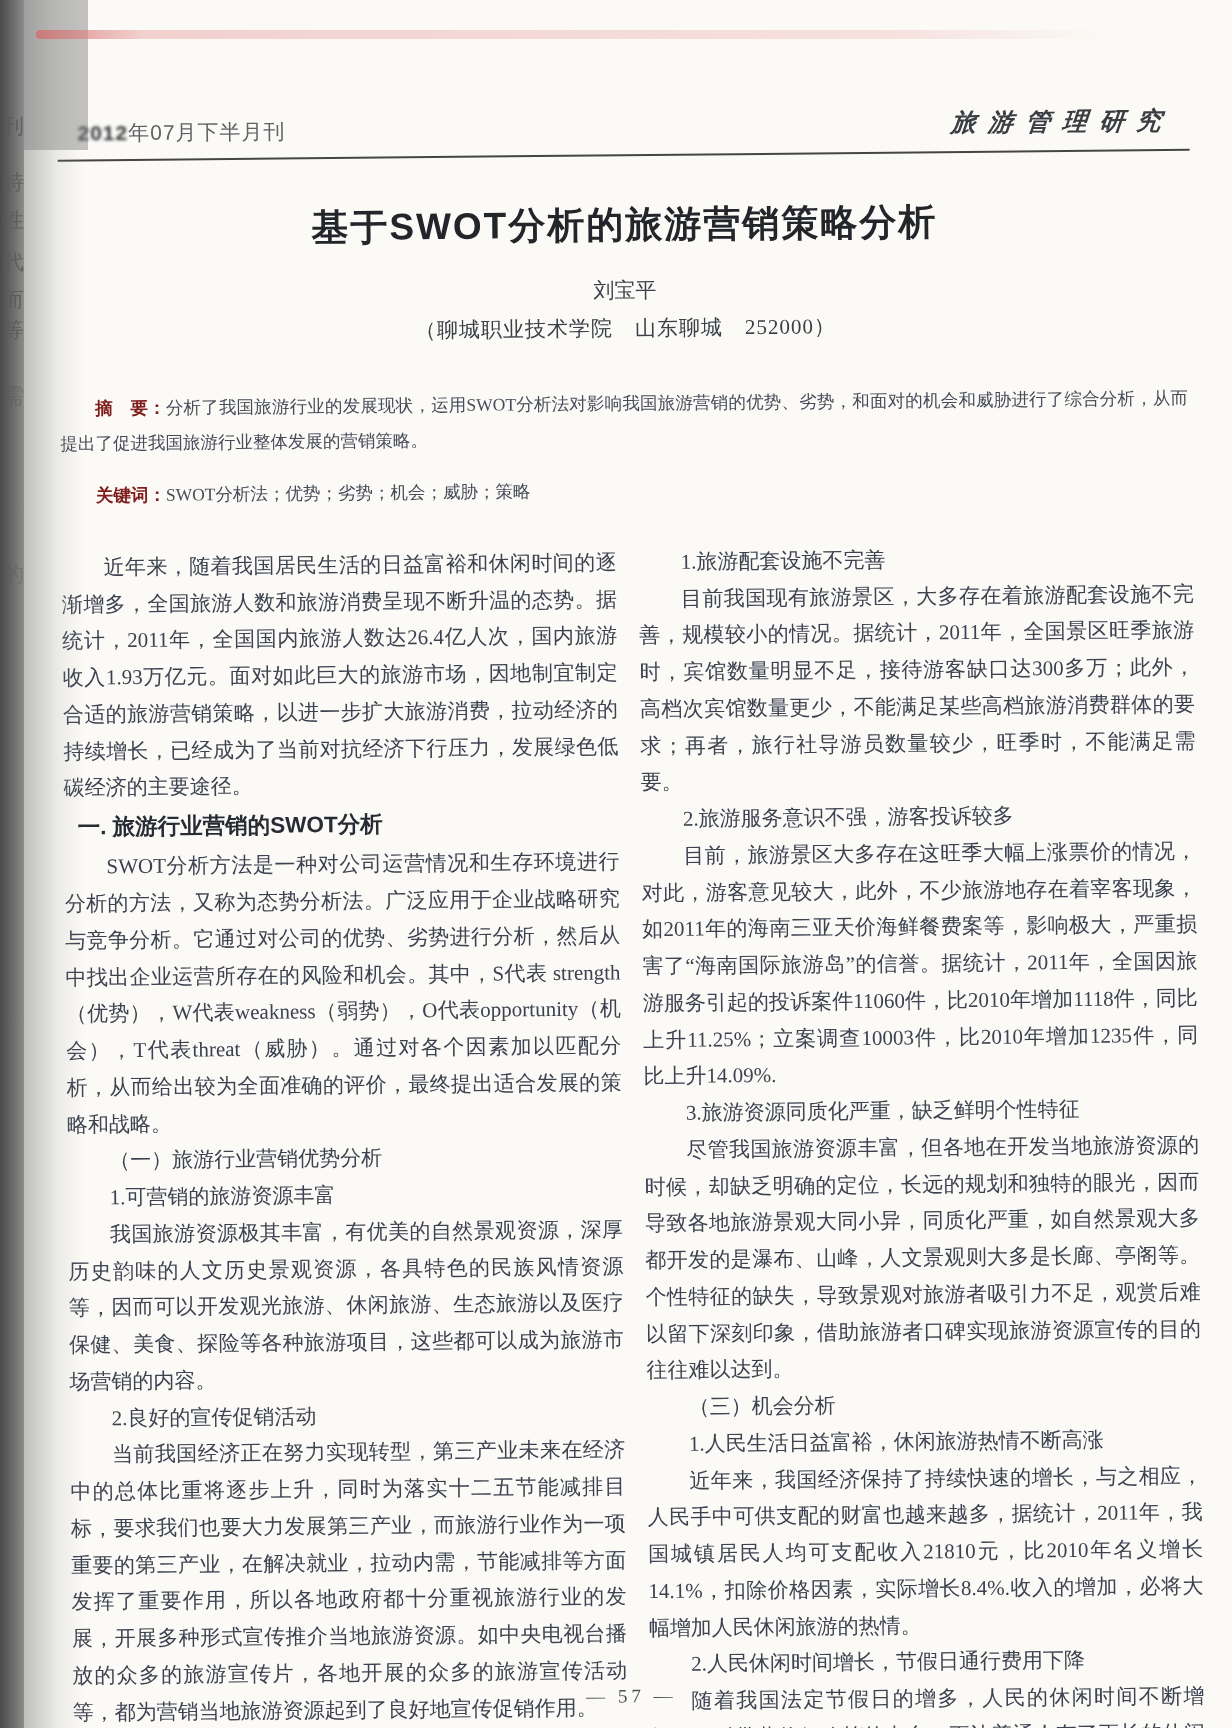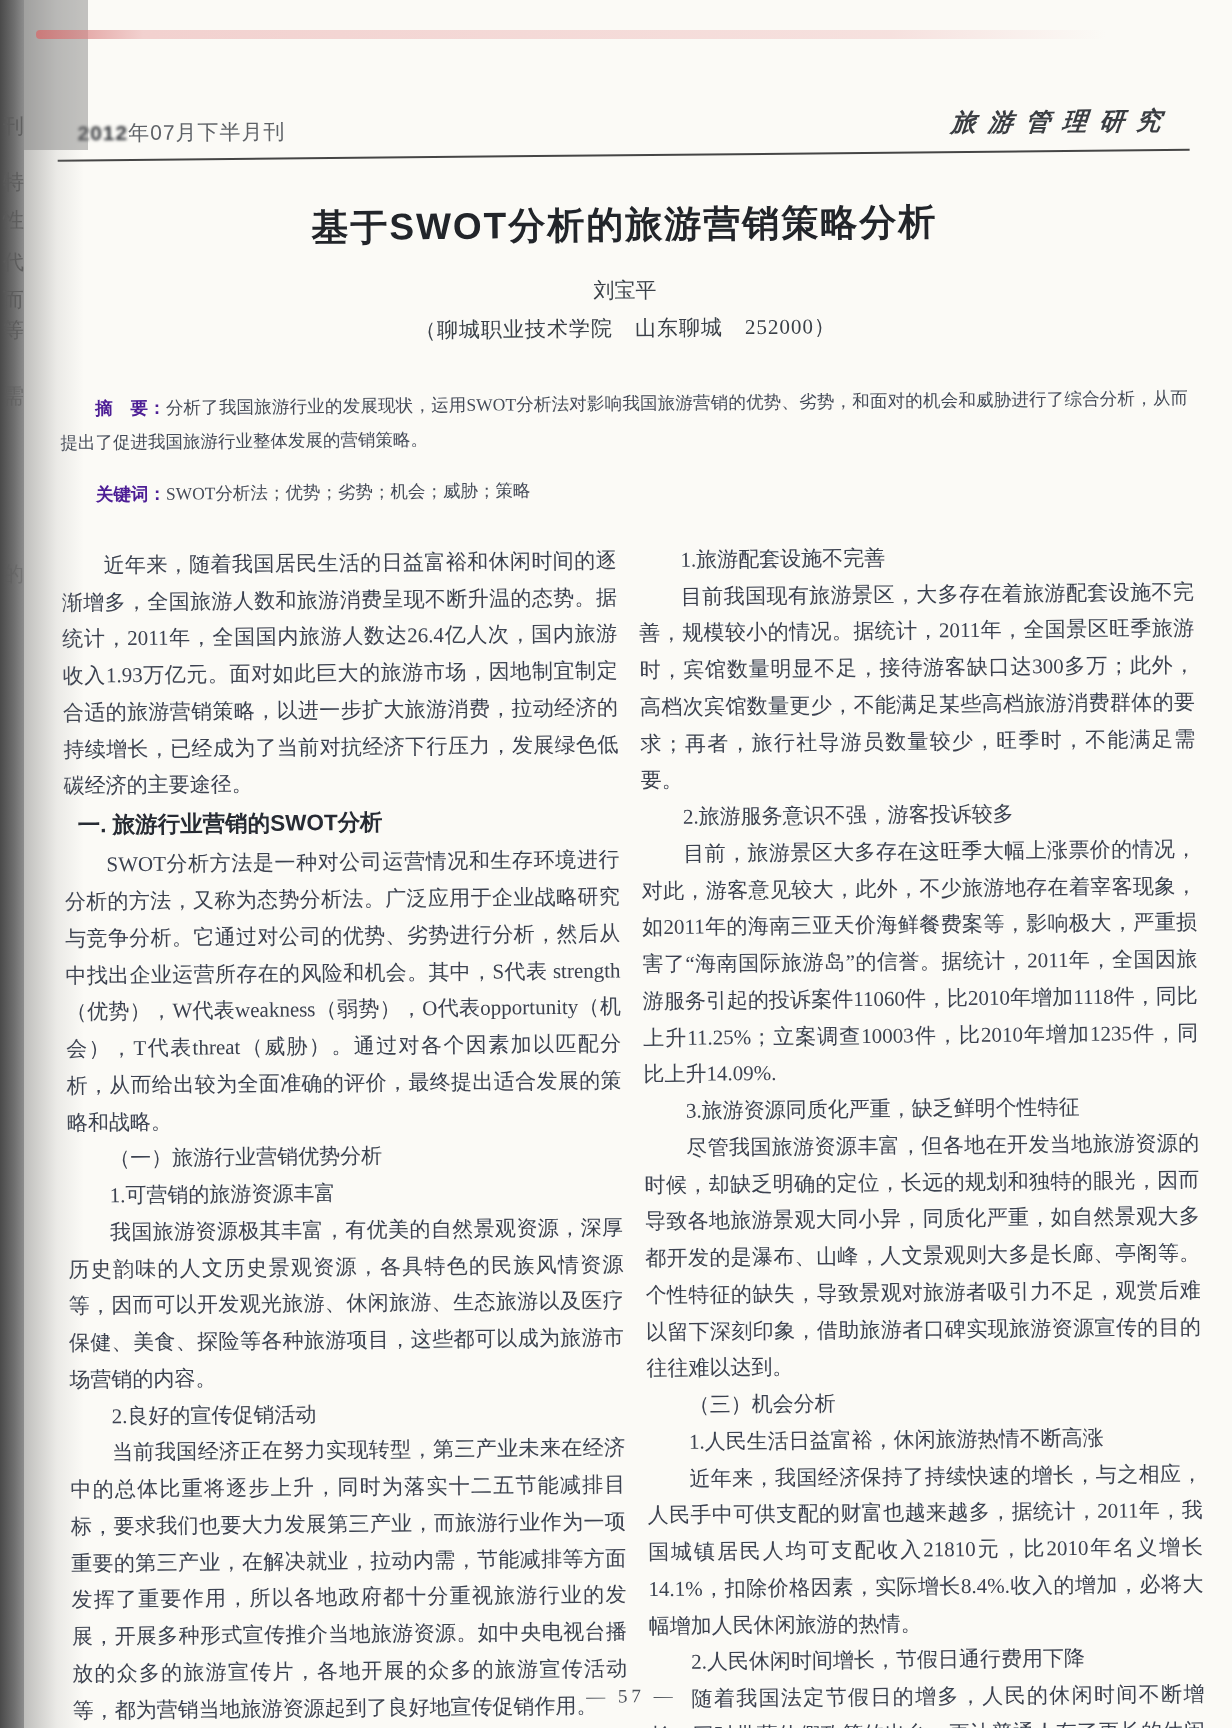--- a/index.html
+++ b/index.html
@@ -44,21 +44,21 @@
     letter-spacing:12px;transform:skewX(-6deg);
     font-family:"Liberation Serif","DejaVu Serif",serif;}
 
   .title{margin-top:44px;text-align:center;font-size:37px;font-weight:bold;color:#22252a;
     letter-spacing:2px;font-family:"Liberation Sans","DejaVu Sans",sans-serif;}
   .author{margin-top:26px;text-align:center;font-size:21px;color:#3a4048;}
   .affiliation{margin-top:10px;text-align:center;font-size:21px;color:#3a4048;letter-spacing:1px;}
 
   .abstract{margin-top:44px;font-size:17.5px;line-height:1.95;color:#454b58;
     text-align:justify;text-indent:2em;padding-right:4px;}
-  .abstract b,.keywords b{font-family:Liberation Serif, serif;color:#4c1d95;margin-top:16px;}
+  .abstract b,.keywords b{font-family:Liberation Mono, monospace;color:#7f1d1d;margin-top:16px;}
   .keywords{margin-top:4px;font-size:17.5px;line-height:1.95;color:#454b58;text-indent:2em;}
 
   .columns{display:flex;gap:22px;margin-top:36px;}
   .col{flex:1;min-width:0;}
   .blk{margin:0;font-size:21px;line-height:1.75;color:#3c4250;text-align:justify;}
   .para{text-indent:2em;}
   .h2{font-family:"Liberation Sans","DejaVu Sans",sans-serif;font-weight:bold;
     font-size:22.5px;color:#272b33;text-indent:0.6em;line-height:1.7;margin:2px 0;}
   .sub{text-indent:2em;}
 

